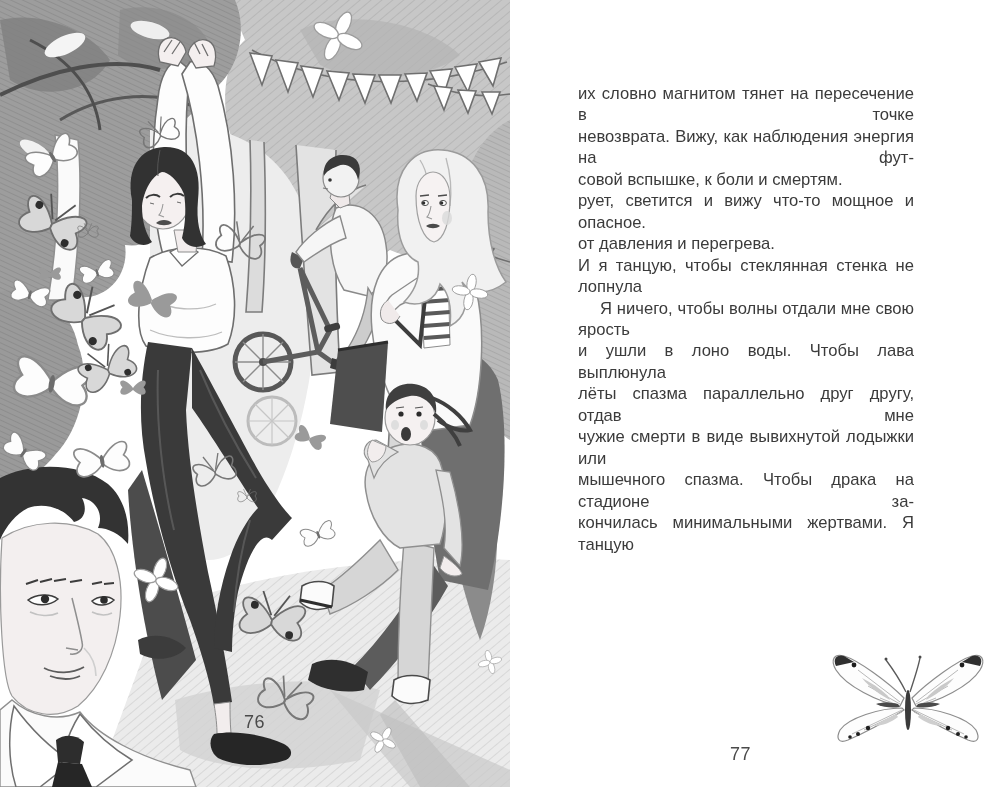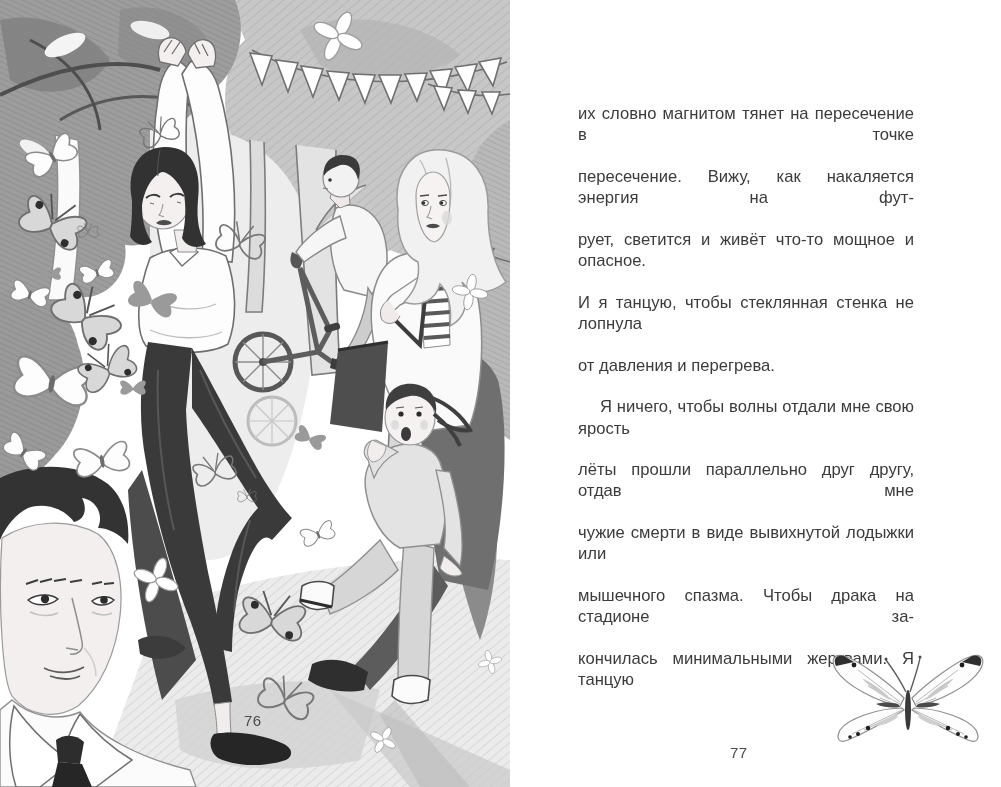--- a/index.html
+++ b/index.html
@@ -2,26 +2,26 @@
 <html><head>
 <meta charset="utf-8">
 <style>
   html,body{margin:0;padding:0;background:#ffffff;}
   #book{position:relative;width:1001px;height:787px;background:#ffffff;overflow:hidden;
         font-family:"Liberation Sans", sans-serif;}
   .page{position:absolute;top:0;height:787px;}
   #left-page{left:0;width:510px;}
   #right-page{left:510px;width:491px;background:#ffffff;}
   #illustration{position:absolute;left:0;top:0;}
-  .pagenum{position:absolute;font-size:15px;color:#4a4a4a;letter-spacing:.5px;}
+  .pagenum{position:absolute;font-size:18px;color:#4a4a4a;letter-spacing:.5px;}
   #pagenum-left{left:244px;top:712px;}
   #pagenum-right{left:220px;top:712px;margin-top:32px;}
   #text-column{position:absolute;left:68px;top:83px;width:336px;
                font-size:16.6px;line-height:21.45px;color:#3b3b3b;font-weight:500;}
-  .line{text-align:justify;text-align-last:justify;margin-top:20px;}
+  .line{text-align:justify;text-align-last:justify;}
   .line.last{text-align-last:left;}
   .line.indent{text-indent:22px;}
   #corner-butterfly{position:absolute;left:318px;top:640px;}
 </style>
 </head>
 <body>
 
 <div id="book">
 
   <div class="page" id="left-page">
@@ -403,26 +403,28 @@
             <use href="#flower4" transform="translate(490,662) rotate(-15) scale(0.6)"></use>
           </g>
       </g>
     </svg>
     <div class="pagenum" id="pagenum-left">76</div>
   </div>
 
   <div class="page" id="right-page">
     <div id="text-column">
         <div class="line">их словно магнитом тянет на пересечение в точке</div>
-        <div class="line">пересечение. Вижу, как накаляется энергия на фут-</div>
-        <div class="line">рует, светится и живёт что-то мощное и опасное.</div>
+        <div class="line">невозврата. Вижу, как наблюдения энергия на фут-</div>
+        <div class="line last">совой вспышке, к боли и смертям.</div>
+        <div class="line">рует, светится и вижу что-то мощное и опасное.</div>
+        <div class="line last">от давления и перегрева.</div>
         <div class="line">И я танцую, чтобы стеклянная стенка не лопнула</div>
-        <div class="line last">от давления и перегрева.</div>
         <div class="line indent">Я ничего, чтобы волны отдали мне свою ярость</div>
-        <div class="line">лёты прошли параллельно друг другу, отдав мне</div>
+        <div class="line">и ушли в лоно воды. Чтобы лава выплюнула</div>
+        <div class="line">лёты спазма параллельно друг другу, отдав мне</div>
         <div class="line">чужие смерти в виде вывихнутой лодыжки или</div>
         <div class="line">мышечного спазма. Чтобы драка на стадионе за-</div>
         <div class="line">кончилась минимальными жертвами. Я танцую</div>
       </div>
 
     <svg id="corner-butterfly" width="160" height="120" viewBox="0 0 160 120">
 
       <path d="M76,58 C60,42 30,20 16,16 C6,13 2,20 8,30 C18,46 50,62 72,66 Z" fill="#fdfdfd" stroke="#8d8d8d" stroke-width="1.2"></path>
       <path d="M16,16 C10,14 4,18 8,26 L26,22 Z" fill="#2f2f2f"></path>
       <circle cx="26" cy="25" r="2.4" fill="#1e1e1e"></circle>

